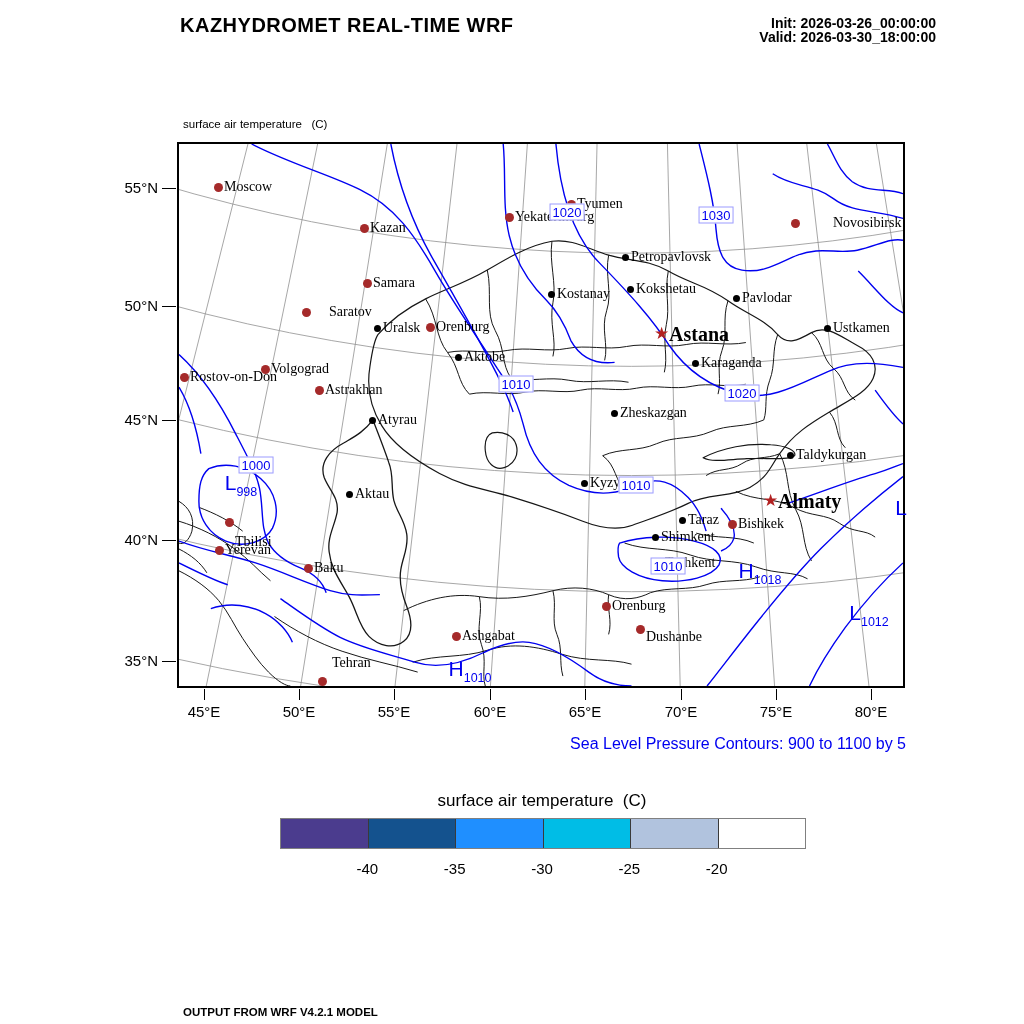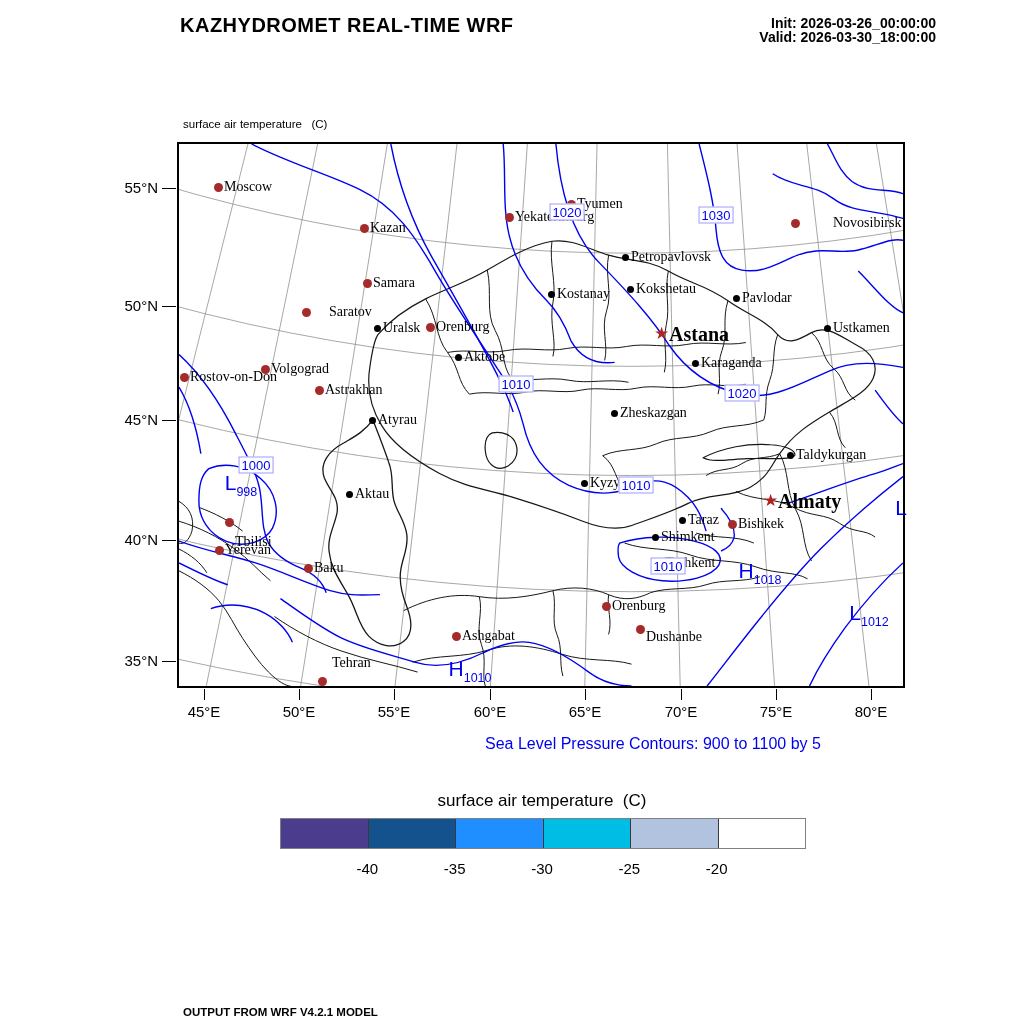--- a/index.html
+++ b/index.html
@@ -14,21 +14,21 @@
   .lat-label{width:50px;text-align:right;left:108px;font-size:15px;}
   .lon-tick{background:#000;width:1px;height:11px;top:689px;}
   .lon-label{width:60px;text-align:center;top:703px;font-size:15px;}
   .city-label{font-family:"Liberation Serif",serif;font-size:14px;white-space:nowrap;line-height:16px;}
   .city-label.cap{font-weight:bold;font-size:20px;}
   .dot{border-radius:50%;}
   .star{color:#b22222;font-size:17px;line-height:17px;}
   .clabel{transform:translate(-50%,-50%);background:#fff;border:1px solid #9b9bff;color:#0000f0;font-size:13px;padding:0 2px;line-height:15px;white-space:nowrap;}
   .hl{transform:translate(-50%,-55%);color:#0000f0;font-size:21px;line-height:30px;white-space:nowrap;}
   .hl .sub{font-size:12.5px;vertical-align:-6px;}
-  #slp-caption{left:400px;top:735px;width:506px;text-align:center;font-size:16px;color:#0000f0;}
+  #slp-caption{left:400px;top:735px;width:506px;text-align:right;font-size:16px;color:#0000f0;}
   #cbar-title{left:280px;top:791px;width:524px;text-align:center;font-size:17px;white-space:pre;}
   #colorbar{left:280px;top:818px;width:524px;height:29px;display:flex;border:1px solid #808080;box-sizing:content-box;}
   #colorbar .seg{flex:1 1 0;border-left:1px solid #3a3a3a;}
   #colorbar .seg:first-child{border-left:none;}
   .cbar-tick{width:60px;margin-left:-30px;text-align:center;top:860px;font-size:15px;}
   #footer{left:183px;top:976px;font-size:11.5px;font-weight:bold;line-height:14.5px;white-space:pre;}
 </style>
 </head>
 <body>
 

